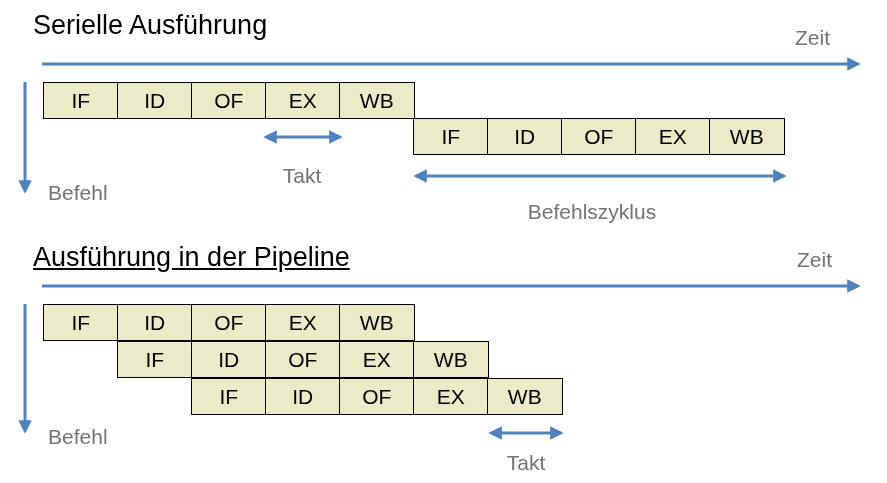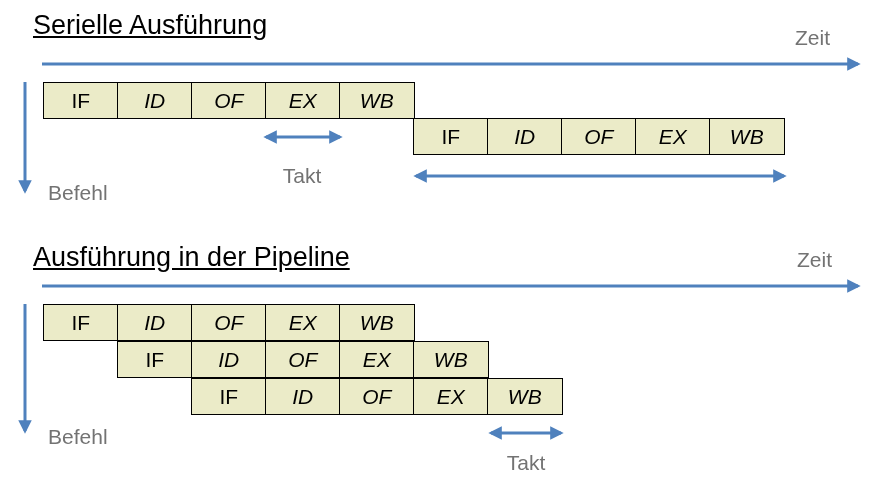--- a/index.html
+++ b/index.html
@@ -32,21 +32,21 @@
   }
   .stage-cell {
     width:75.5px; height:37px;
     box-sizing:border-box;
     background:#EBEBC8;
     border:1.5px solid #000000;
     display:flex; align-items:center; justify-content:center;
     font-size:21px;
     color:#000000;
   }
-  .stage-cell + .stage-cell { margin-left:-1.5px;font-style:italic; }
+  .stage-cell + .stage-cell { margin-left:-1.5px; }
   svg.overlay {
     position:absolute; left:0; top:0;
     pointer-events:none;
   }
 </style>
 </head>
 <body>
 
 <div class="canvas">
 
@@ -58,21 +58,21 @@
     </defs>
     <path d="M42,64 H858" stroke="#4F81BD" stroke-width="3" fill="none" marker-end="url(#ah)"></path>
     <path d="M25,82 V191" stroke="#4F81BD" stroke-width="3" fill="none" marker-end="url(#ah)"></path>
     <path d="M266,137 H340" stroke="#4F81BD" stroke-width="3" fill="none" marker-start="url(#ah)" marker-end="url(#ah)"></path>
     <path d="M416,176 H784" stroke="#4F81BD" stroke-width="3" fill="none" marker-start="url(#ah)" marker-end="url(#ah)"></path>
     <path d="M42,286 H858" stroke="#4F81BD" stroke-width="3" fill="none" marker-end="url(#ah)"></path>
     <path d="M25,304 V431" stroke="#4F81BD" stroke-width="3" fill="none" marker-end="url(#ah)"></path>
     <path d="M491,433 H561" stroke="#4F81BD" stroke-width="3" fill="none" marker-start="url(#ah)" marker-end="url(#ah)"></path>
   </svg>
 
-  <div class="section-title" style="left:33px; top:9px;text-decoration:underline;">Serielle Ausführung</div>
+  <div class="section-title" style="left:33px; top:9px;">Serielle Ausführung</div>
 
   <div class="small-label" style="left:795px; top:26px;">Zeit</div>
 
   <div class="stage-row" style="left:43px; top:82px;">
     <div class="stage-cell">IF</div>
     <div class="stage-cell">ID</div>
     <div class="stage-cell">OF</div>
     <div class="stage-cell">EX</div>
     <div class="stage-cell">WB</div>
   </div>
@@ -80,20 +80,21 @@
   <div class="stage-row" style="left:413px; top:118px;">
     <div class="stage-cell">IF</div>
     <div class="stage-cell">ID</div>
     <div class="stage-cell">OF</div>
     <div class="stage-cell">EX</div>
     <div class="stage-cell">WB</div>
   </div>
 
   <div class="small-label centered" style="left:252px; top:156px; width:100px;">Takt</div>
 
+  <div class="small-label centered" style="left:492px; top:192px; width:200px;">Befehlszyklus</div>
 
   <div class="small-label" style="left:48px; top:181px;">Befehl</div>
 
   <div class="section-title" style="left:33px; top:241px;text-decoration:underline;">Ausführung in der Pipeline</div>
 
   <div class="small-label" style="left:797px; top:248px;">Zeit</div>
 
   <div class="stage-row" style="left:43px; top:304px;">
     <div class="stage-cell">IF</div>
     <div class="stage-cell">ID</div>

